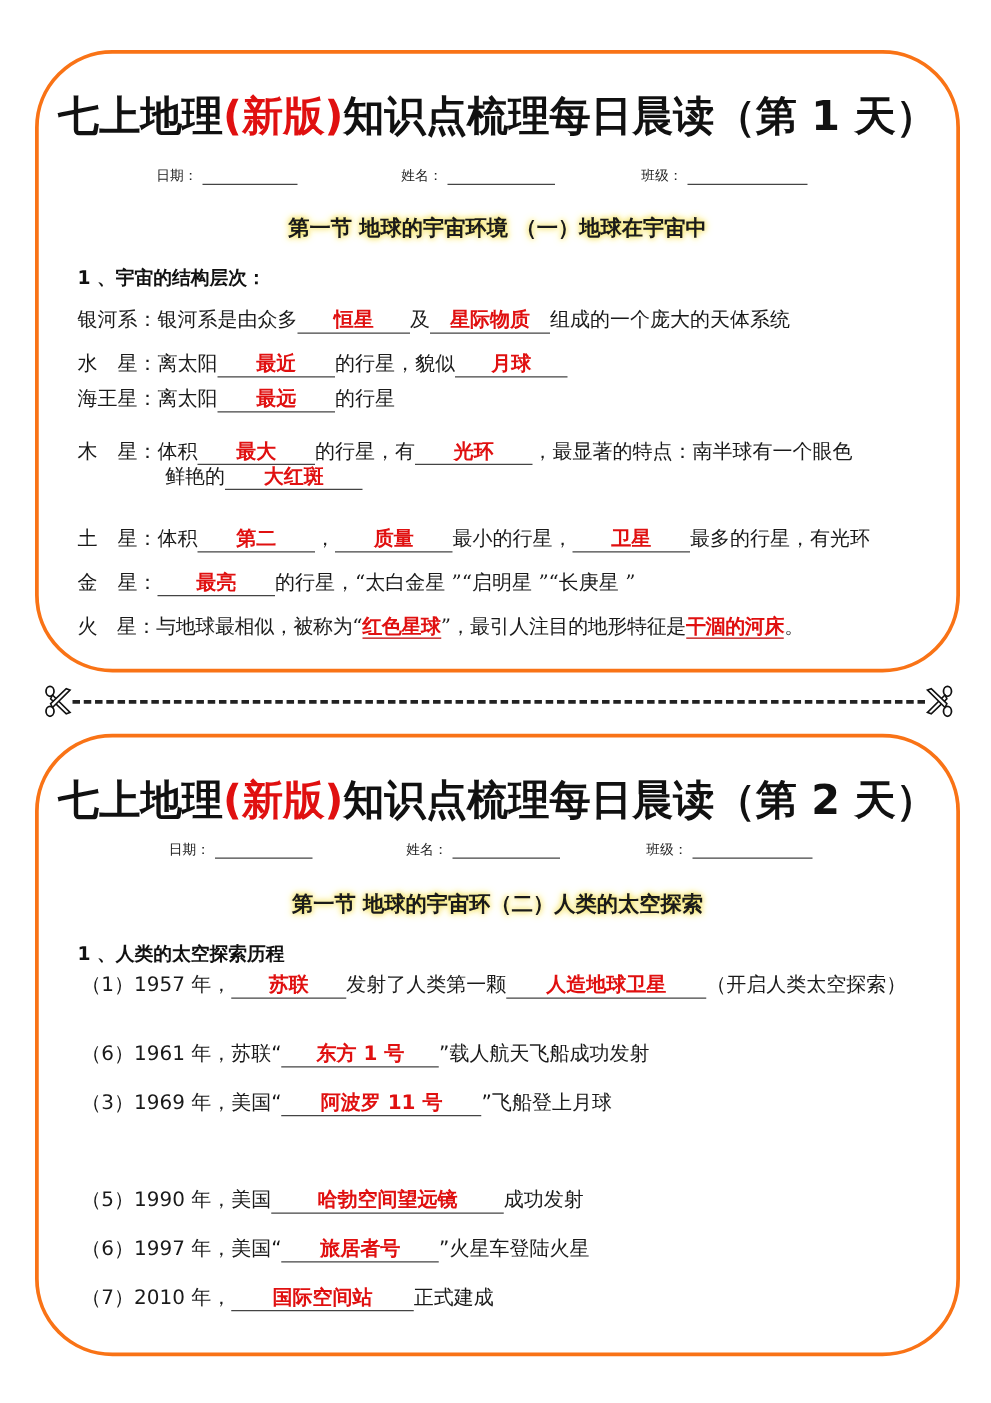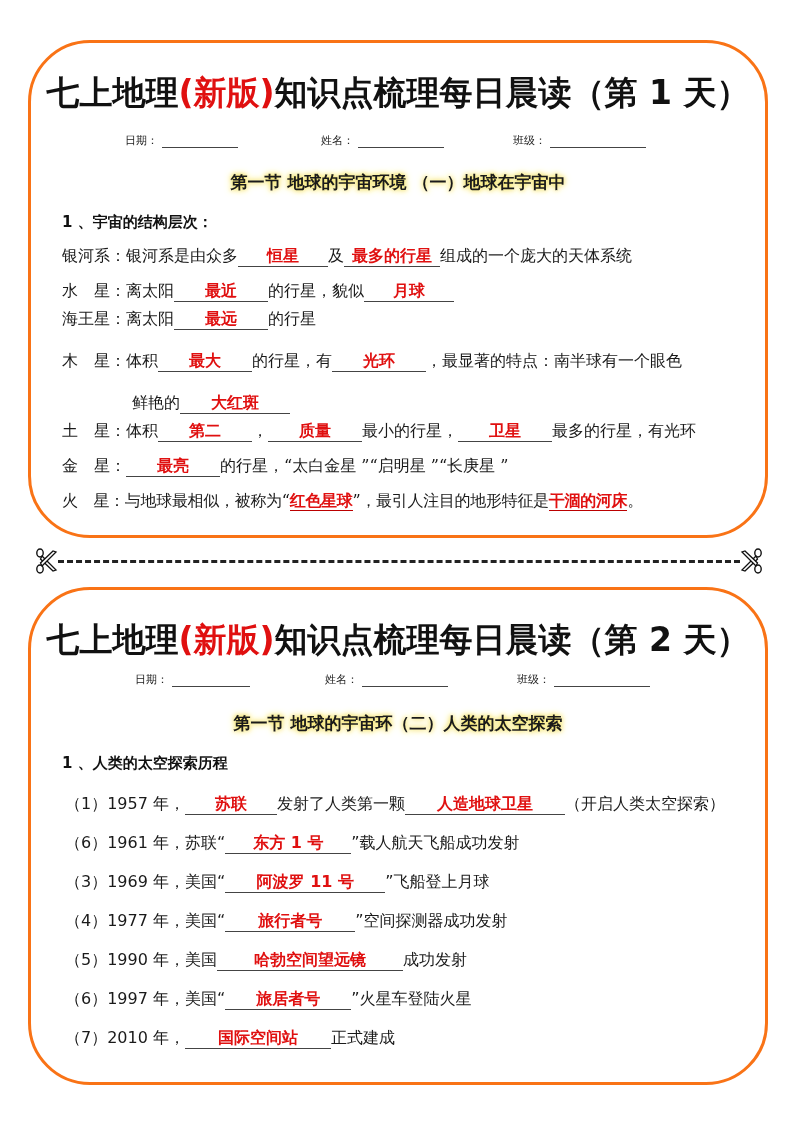--- a/index.html
+++ b/index.html
@@ -120,35 +120,35 @@
     <span class="meta-item" style="left:94px;"><span>日期：</span><span class="meta-line" style="width:76px;"></span></span>
     <span class="meta-item" style="left:290px;"><span>姓名：</span><span class="meta-line" style="width:86px;"></span></span>
     <span class="meta-item" style="left:482px;"><span>班级：</span><span class="meta-line" style="width:96px;"></span></span>
   </div>
 
   <div class="section-title" style="top:128px;">第一节  地球的宇宙环境    （一）地球在宇宙中</div>
 
   <div class="heading" style="top:170px;">1 、宇宙的结构层次：</div>
 
   <div class="line" style="top:203px;">
-    <span>银河系：</span><span>银河系是由众多</span><span class="blank" style="width:90px;">恒星</span><span>及</span><span class="blank" style="width:96px;">最多的行星</span><span>组成的一个庞大的天体系统</span>
+    <span>银河系：</span><span>银河系是由众多</span><span class="blank" style="width:90px;">恒星</span><span>及</span><span class="blank" style="width:96px;">星际物质</span><span>组成的一个庞大的天体系统</span>
   </div>
 
   <div class="line" style="top:238px;">
     <span>水　星：</span><span>离太阳</span><span class="blank" style="width:94px;">最近</span><span>的行星，貌似</span><span class="blank" style="width:90px;">月球</span>
   </div>
 
   <div class="line" style="top:266px;">
     <span>海王星：</span><span>离太阳</span><span class="blank" style="width:94px;">最远</span><span>的行星</span>
   </div>
 
   <div class="line" style="top:308px;">
     <span>木　星：</span><span>体积</span><span class="blank" style="width:94px;">最大</span><span>的行星，有</span><span class="blank" style="width:94px;">光环</span><span>，最显著的特点：南半球有一个眼色</span>
   </div>
-  <div class="line" style="top:350px; left:101px;">
+  <div class="line" style="top:328px; left:101px;">
     <span>鲜艳的</span><span class="blank" style="width:110px;">大红斑</span>
   </div>
 
   <div class="line" style="top:378px;">
     <span>土　星：</span><span>体积</span><span class="blank" style="width:94px;">第二</span><span>，</span><span class="blank" style="width:94px;">质量</span><span>最小的行星，</span><span class="blank" style="width:94px;">卫星</span><span>最多的行星，有光环</span>
   </div>
 
   <div class="line" style="top:413px;">
     <span>金　星：</span><span class="blank" style="width:94px;">最亮</span><span>的行星，“太白金星 ”“启明星 ”“长庚星 ”</span>
   </div>
@@ -182,35 +182,32 @@
   <div class="meta-row" style="top:82px; left:0; width:740px; height:20px;">
     <span class="meta-item" style="left:104px;"><span>日期：</span><span class="meta-line" style="width:78px;"></span></span>
     <span class="meta-item" style="left:294px;"><span>姓名：</span><span class="meta-line" style="width:86px;"></span></span>
     <span class="meta-item" style="left:486px;"><span>班级：</span><span class="meta-line" style="width:96px;"></span></span>
   </div>
 
   <div class="section-title" style="top:122px;">第一节  地球的宇宙环（二）人类的太空探索</div>
 
   <div class="heading" style="top:164px;">1 、人类的太空探索历程</div>
 
-  <div class="line sans" style="top:204px; left:34px;">
+  <div class="line sans" style="top:188px; left:34px;">
     <span>（1）1957 年，</span><span class="blank" style="width:92px;">苏联</span><span>发射了人类第一颗</span><span class="blank" style="width:160px;">人造地球卫星</span><span>（开启人类太空探索）</span>
   </div>
 
   <div class="line sans" style="top:243px; left:34px;">
     <span>（6）1961 年，苏联“</span><span class="blank" style="width:126px;">东方 1 号</span><span>”载人航天飞船成功发射</span>
   </div>
 
   <div class="line sans" style="top:282px; left:34px;">
     <span>（3）1969 年，美国“</span><span class="blank" style="width:160px;">阿波罗 11  号</span><span>”飞船登上月球</span>
   </div>
 
-  <div class="line sans" style="top:321px; left:34px;">
-    <span>（4）1977 年，美国“</span><span class="blank" style="width:130px;">旅行者号</span><span>”空间探测器成功发射</span>
-  </div>
 
   <div class="line sans" style="top:360px; left:34px;">
     <span>（5）1990 年，美国</span><span class="blank" style="width:186px;">哈勃空间望远镜</span><span>成功发射</span>
   </div>
 
   <div class="line sans" style="top:399px; left:34px;">
     <span>（6）1997 年，美国“</span><span class="blank" style="width:126px;">旅居者号</span><span>”火星车登陆火星</span>
   </div>
 
   <div class="line sans" style="top:438px; left:34px;">

